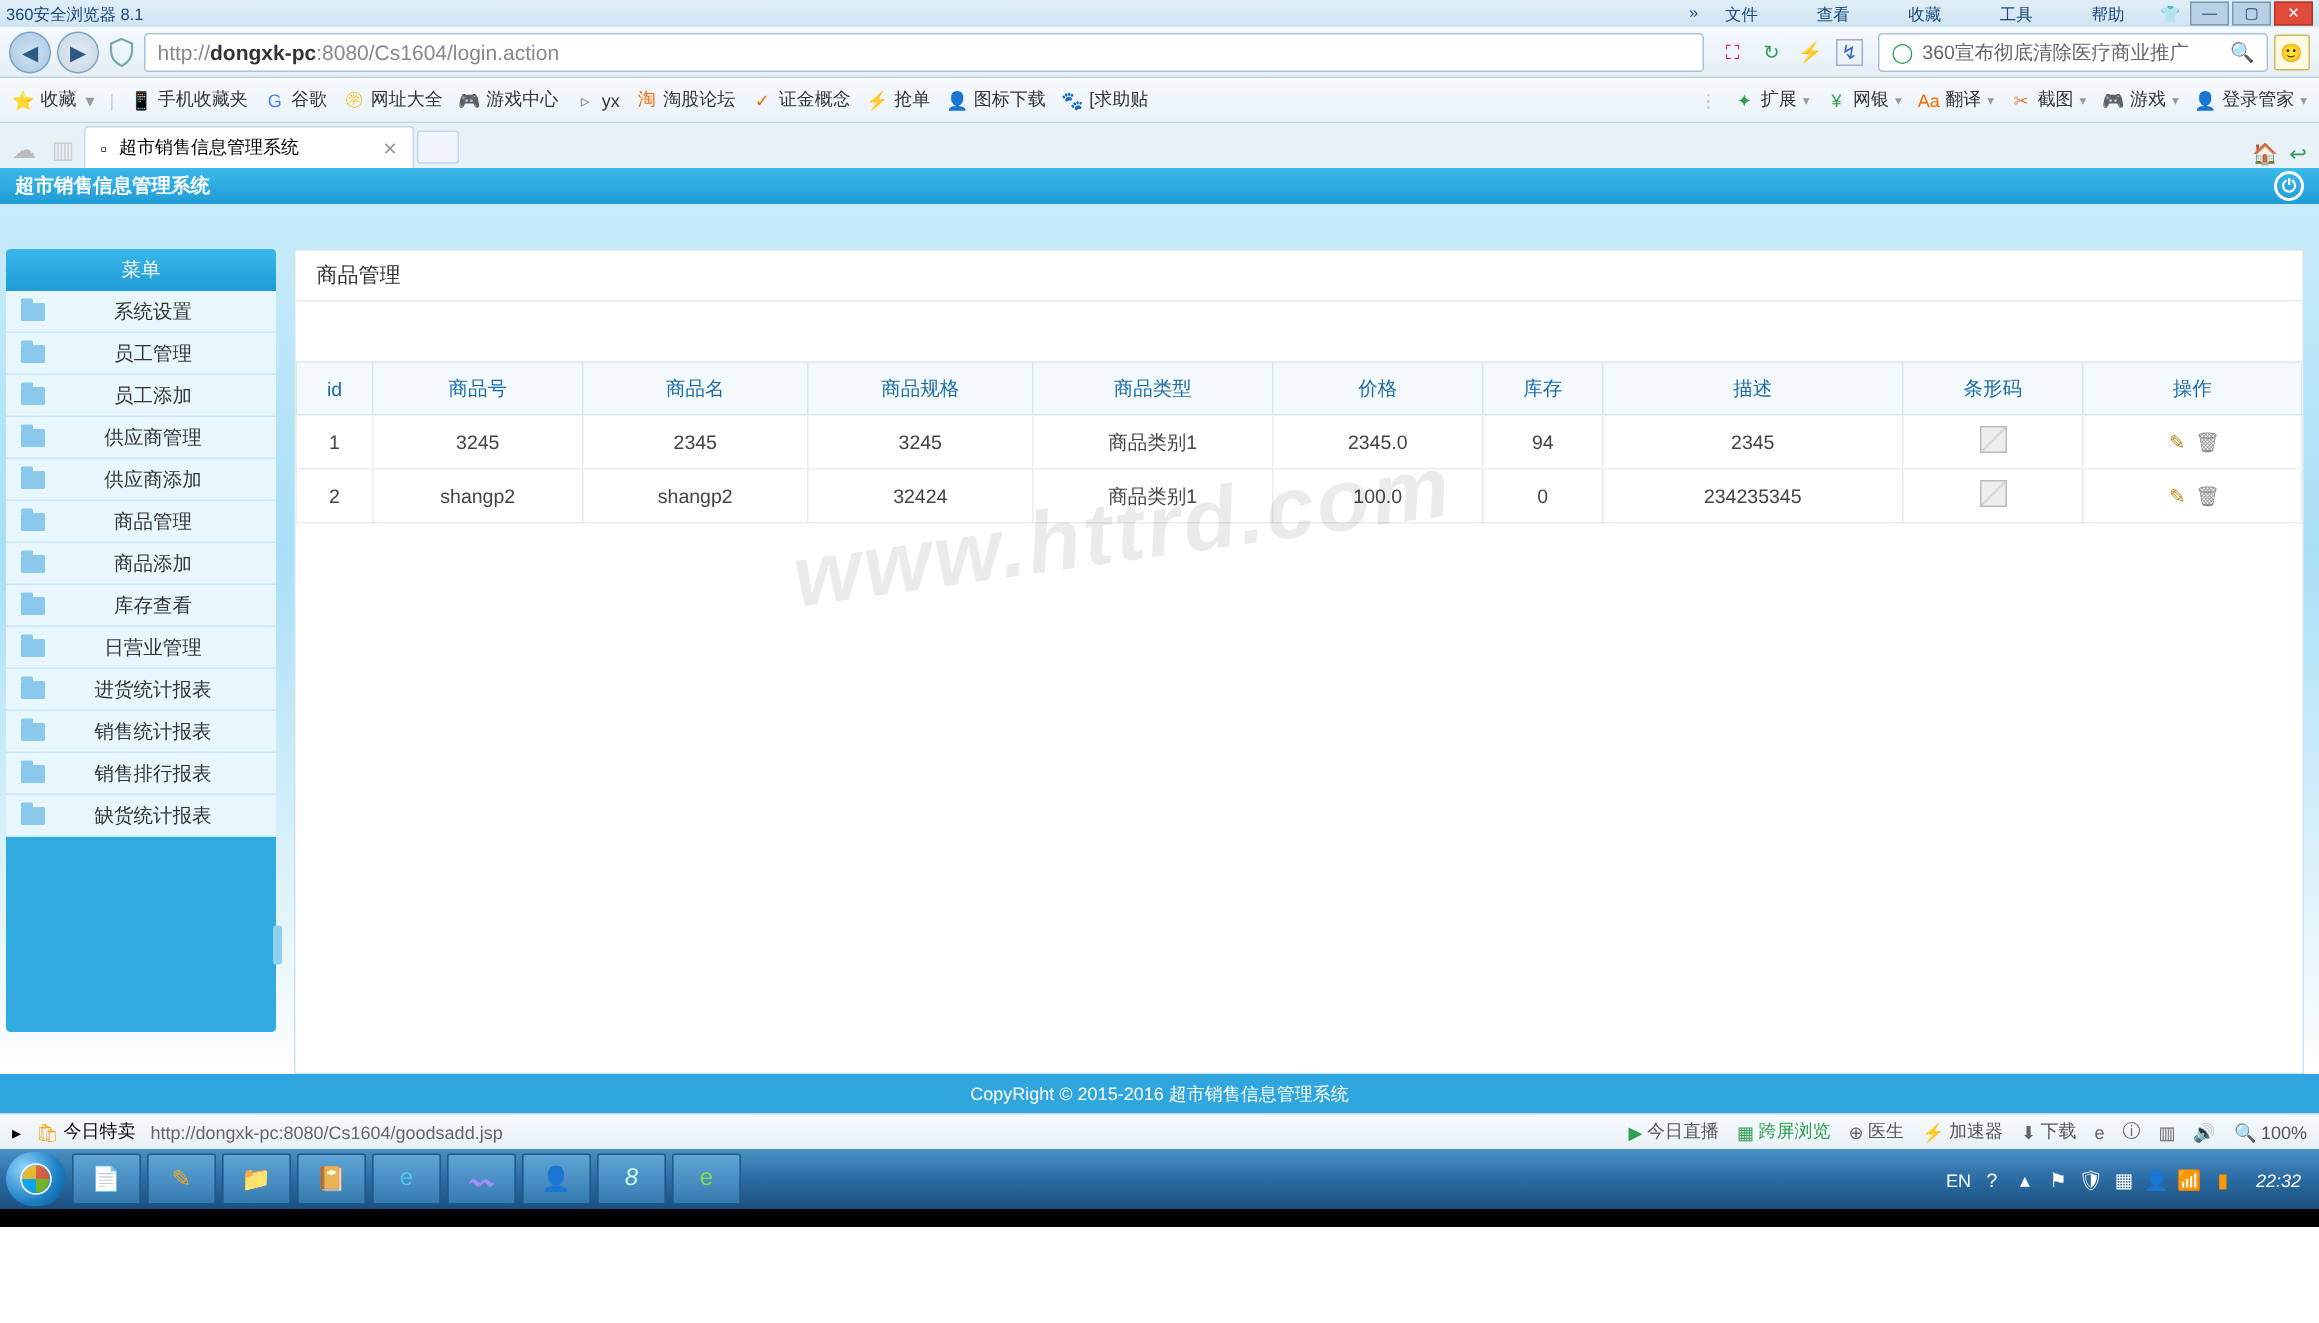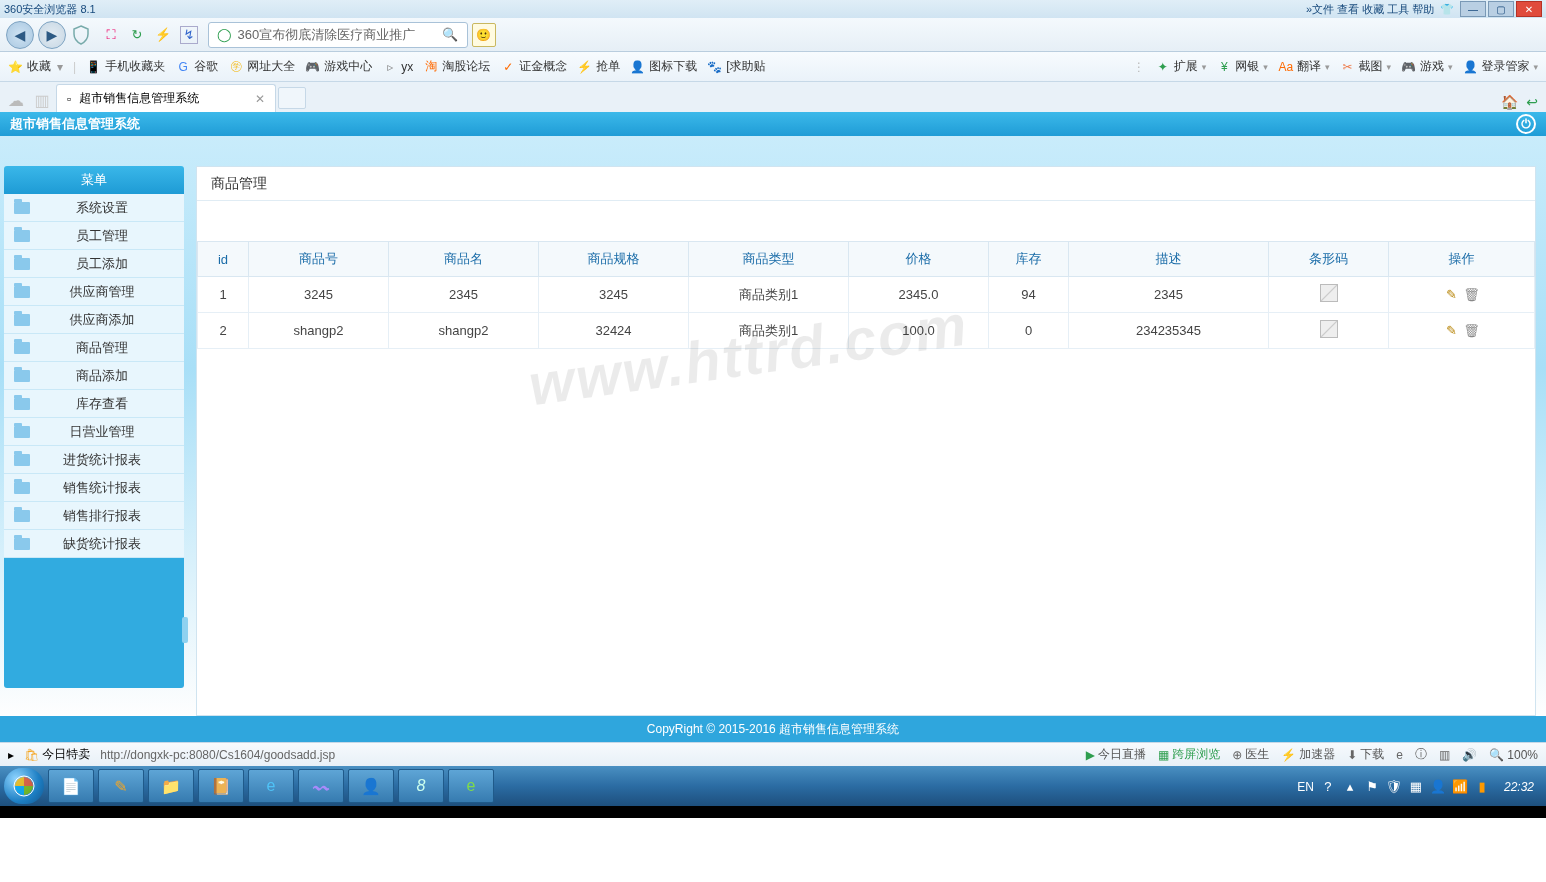--- a/index.html
+++ b/index.html
@@ -1,21 +1,21 @@
 <!DOCTYPE html>
 <html><head>
 <meta charset="utf-8">
 <style>
 * { margin: 0; padding: 0; box-sizing: border-box; font-family: "Microsoft YaHei", Arial, sans-serif; }
 body { width: 1546px; height: 882px; background: #fff; overflow: hidden; font-size: 12px; }
 
 
 .titlebar { height: 18px; background: linear-gradient(#e0eef7, #d0e4f2); display: flex; align-items: center; padding: 0 4px; font-size: 11px; color: #17497c; }
 .titlebar .grow { flex: 1; }
-.titlebar .menus span { margin: 0 0; cursor: pointer; }
+.titlebar .menus span { margin: 0 18px; cursor: pointer; }
 .winbtns { display: flex; gap: 2px; }
 .winbtn { width: 26px; height: 16px; background: #b9cfe3; border: 1px solid #7a99b6; display: flex; align-items: center; justify-content: center; font-size: 10px; }
 .winbtn.close { background: #e04b3c; color: #fff; border-color: #b53226; }
 
 .navbar { height: 34px; background: linear-gradient(#f4f9fd, #e6eff6); border-bottom: 1px solid #b9cdde; display: flex; align-items: center; gap: 4px; padding: 0 6px; }
 .navbtn { width: 28px; height: 28px; border-radius: 14px; background: radial-gradient(#cfe3f3, #a9c7e0); border: 1px solid #7da3c2; display: flex; align-items: center; justify-content: center; font-size: 14px; color: #2d5a84; cursor: pointer; }
 .shield { width: 22px; height: 22px; display: flex; align-items: center; justify-content: center; }
 .urlbar { flex: 1; height: 26px; border: 1px solid #a9c2d8; background: #fff; border-radius: 3px; display: flex; align-items: center; padding: 0 8px; font-size: 14px; color: #888; }
 .urlbar .host { color: #333; font-weight: bold; }
 .urlicons { display: flex; gap: 8px; padding: 0 6px; }
@@ -108,20 +108,26 @@
   </div>
 </div>
 
 <div class="navbar">
   <div class="navbtn">◀</div>
   <div class="navbtn" style="background:radial-gradient(#e3ecf3,#c6d6e3);">▶</div>
   <div class="shield">
     <svg width="20" height="20" viewBox="0 0 20 20">
         <path d="M10 1 L17 4 V9 C17 14 14 17 10 19 C6 17 3 14 3 9 V4 Z" fill="none" stroke="#7aa" stroke-width="1.5"></path>
       </svg>
+  </div>
+  <div class="urlbar">
+    <span>http://</span>
+      <span class="host">dongxk-pc</span>
+      <span>:8080/Cs1604/login.action</span>
+    <div style="flex:1"></div>
   </div>
   <div class="urlicons">
     <span class="urlicon" style="color:#e06;">⛶</span>
     <span class="urlicon" style="color:#2e9e4f;">↻</span>
     <span class="urlicon" style="color:#f5a623;">⚡</span>
     <span class="urlicon" style="color:#36c;border:1px solid #aac;padding:0 2px;">↯</span>
   </div>
   <div class="searchbox">
     <span style="color:#2e9e4f;margin-right:6px;">◯</span>
     <span>360宣布彻底清除医疗商业推广</span>

